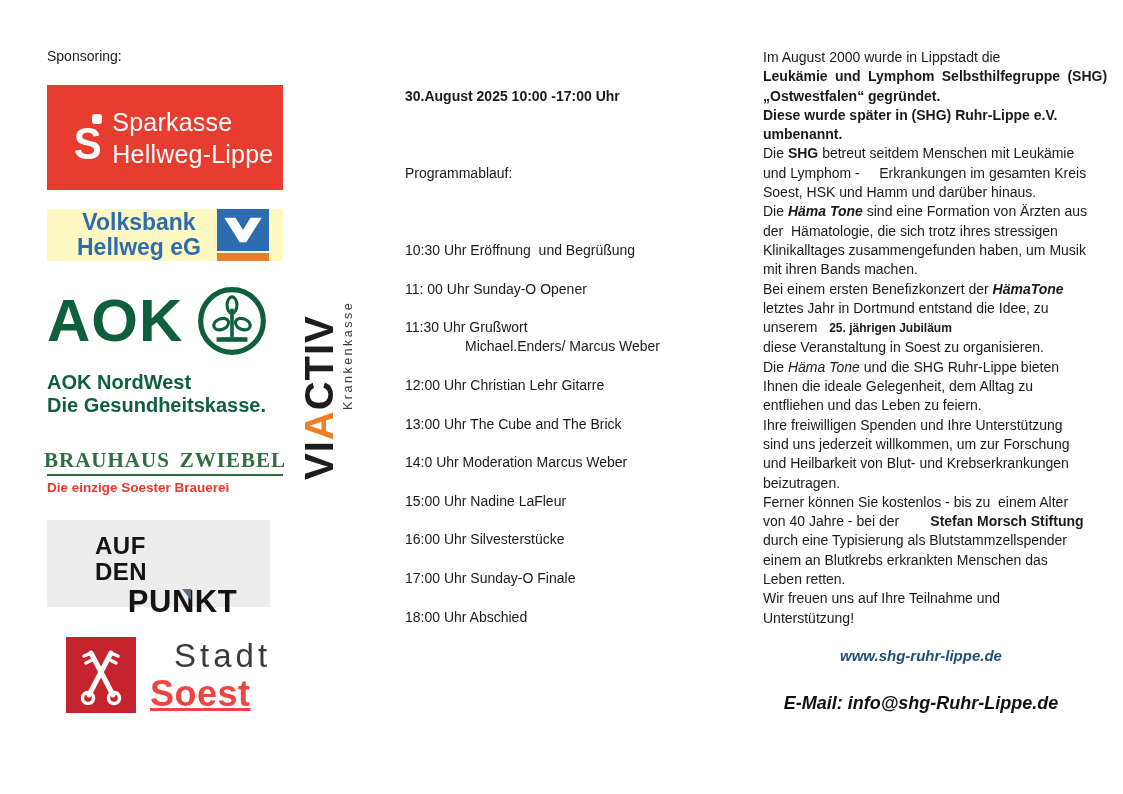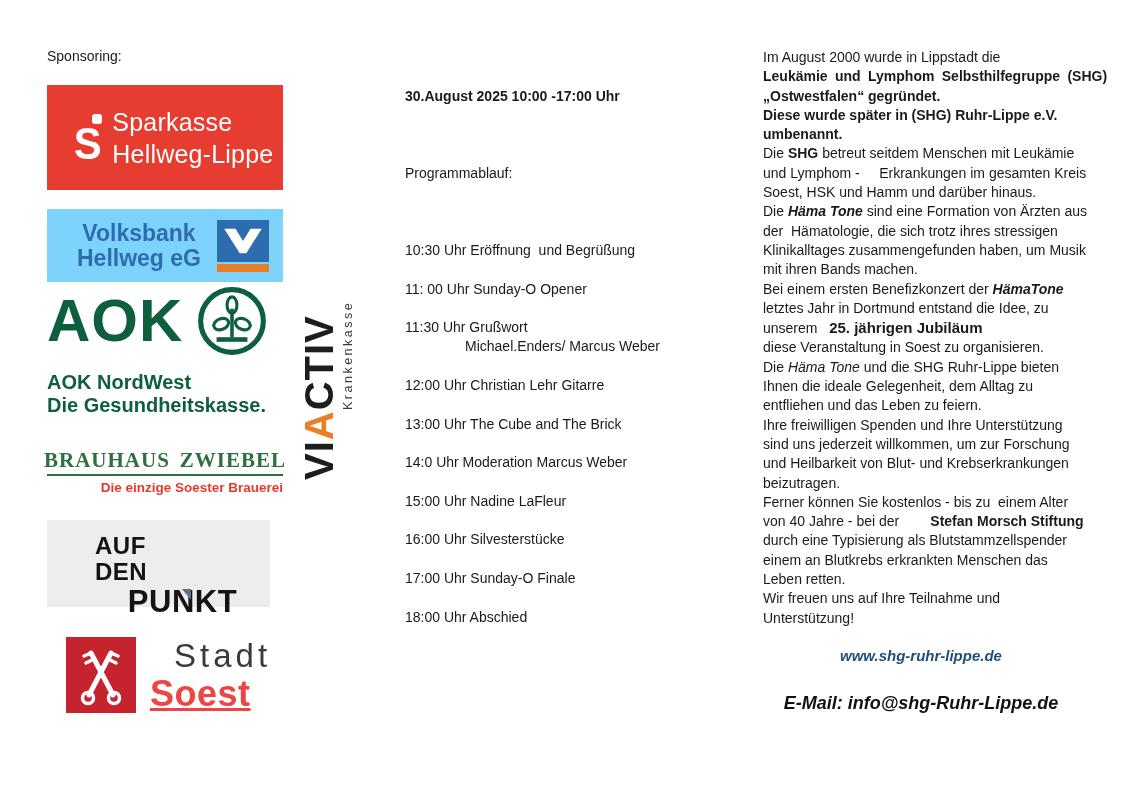--- a/index.html
+++ b/index.html
@@ -9,41 +9,41 @@
   
   .sponsoring-label { position:absolute; left:47px; top:48px; font-size:14px; }
 
   .logo-sparkasse { position:absolute; left:47px; top:85px; width:236px; height:105px;
     background:var(--sparkasse-red,#e73c30); color:#fff; display:flex; align-items:center; }
   .sk-icon { position:relative; margin:0 10px 0 26px; padding-top:12px; }
   .sk-s { display:block; font-size:44px; line-height:44px; font-weight:700; transform:scaleX(.95); }
   .sk-dot { position:absolute; top:4px; right:0px; width:10px; height:10px; border-radius:3px; background:#fff; }
   .sk-text { font-size:25px; line-height:32px; font-weight:400; letter-spacing:.2px; }
 
-  .logo-volksbank { position:absolute; left:47px; top:209px; width:236px; height:73px;
-    background:#7dd3fc; display:flex; align-items:center; justify-content:space-between; padding:0 14px; }
+  .logo-volksbank { position:absolute; left:47px; top:209px; width:236px; height:52px;
+    background:#fef9c3; display:flex; align-items:center; justify-content:space-between; padding:0 14px; }
   .vb-text { flex:1; text-align:center; color:var(--volksbank-blue,#2e6cb0); font-weight:700; font-size:23px; line-height:25px; }
   .vb-icon { width:52px; }
   .vb-square { height:42px; background:var(--volksbank-blue,#2e6cb0); display:flex; align-items:center; justify-content:center; }
   .vb-bar { height:8px; background:var(--volksbank-orange,#e77f2a); margin-top:2px; }
 
   .logo-aok { position:absolute; left:47px; top:281px; width:236px; color:var(--aok-green,#0d5f3e); }
   .aok-row { display:flex; align-items:center; gap:12px; }
   .aok-word { font-size:60px; line-height:80px; font-weight:700; letter-spacing:1px; }
   .aok-sub { margin-top:10px; font-weight:700; font-size:20px; line-height:23px; }
 
   .viactiv-word { position:absolute; left:295px; top:272px; width:208px; height:48px;
     transform-origin:0 0; transform:rotate(-90deg) translateX(-208px);
     font-size:40px; line-height:48px; font-weight:700; letter-spacing:1px; color:#1d1d1b; }
   .viactiv-a { color:var(--viactiv-orange,#ef7d24); }
   .viactiv-sub { position:absolute; left:341px; top:278px; width:132px; height:16px;
     transform-origin:0 0; transform:rotate(-90deg) translateX(-132px);
     font-size:12.5px; letter-spacing:2.5px; color:#3c3c3b; }
 
-  .logo-brauhaus { position:absolute; left:47px; top:442px; width:236px; text-align:right; }
+  .logo-brauhaus { position:absolute; left:47px; top:442px; width:236px; text-align:left; }
   .bz-row { display:flex; align-items:flex-end; justify-content:center; gap:5px;
     border-bottom:2px solid var(--brauhaus-green,#2f6f3f); padding-bottom:1px; }
   .bz-text { font-family:"Liberation Serif", serif; font-weight:700; font-size:21px; line-height:26px;
     color:var(--brauhaus-green,#2f6f3f); letter-spacing:1px; }
   .bz-onion { margin-bottom:-9px; }
   .bz-sub { margin-top:4px; font-weight:700; font-size:13.5px; color:var(--brauhaus-red,#e23b2e); }
 
   .logo-punkt { position:absolute; left:47px; top:520px; width:223px; height:87px; background:#ededee; }
   .punkt-text { padding:13px 0 0 48px; font-weight:700; color:#141414; }
   .punkt-l12 { font-size:24px; line-height:26px; letter-spacing:.5px; }
@@ -64,21 +64,21 @@
   .program-heading { margin-bottom:19.3px; }
   .program-item { margin-bottom:19.3px; }
   .indent2 { padding-left:60px; }
   .donation { margin-top:96.7px; font-weight:700; font-style:italic; }
 
   
   .about { position:absolute; left:763px; top:48px; font-size:14px; line-height:19.3px; width:316px; }
   .about-line { white-space:pre; }
   .b { font-weight:700; }
   .i { font-style:italic; }
-  .lg { font-size:15px; }
+  .lg { font-size:12px; }
   .website { margin-top:18px; text-align:center; font-weight:700; font-style:italic; font-size:15px;
     color:var(--link-blue,#1f4e79); cursor:pointer; }
   .email { margin-top:29px; text-align:center; font-weight:700; font-style:italic; font-size:18px; color:#111; white-space:nowrap; }
 </style>
 </head>
 <body>
 
 <div class="page">
 
   <div class="sponsoring-label">Sponsoring:</div>

